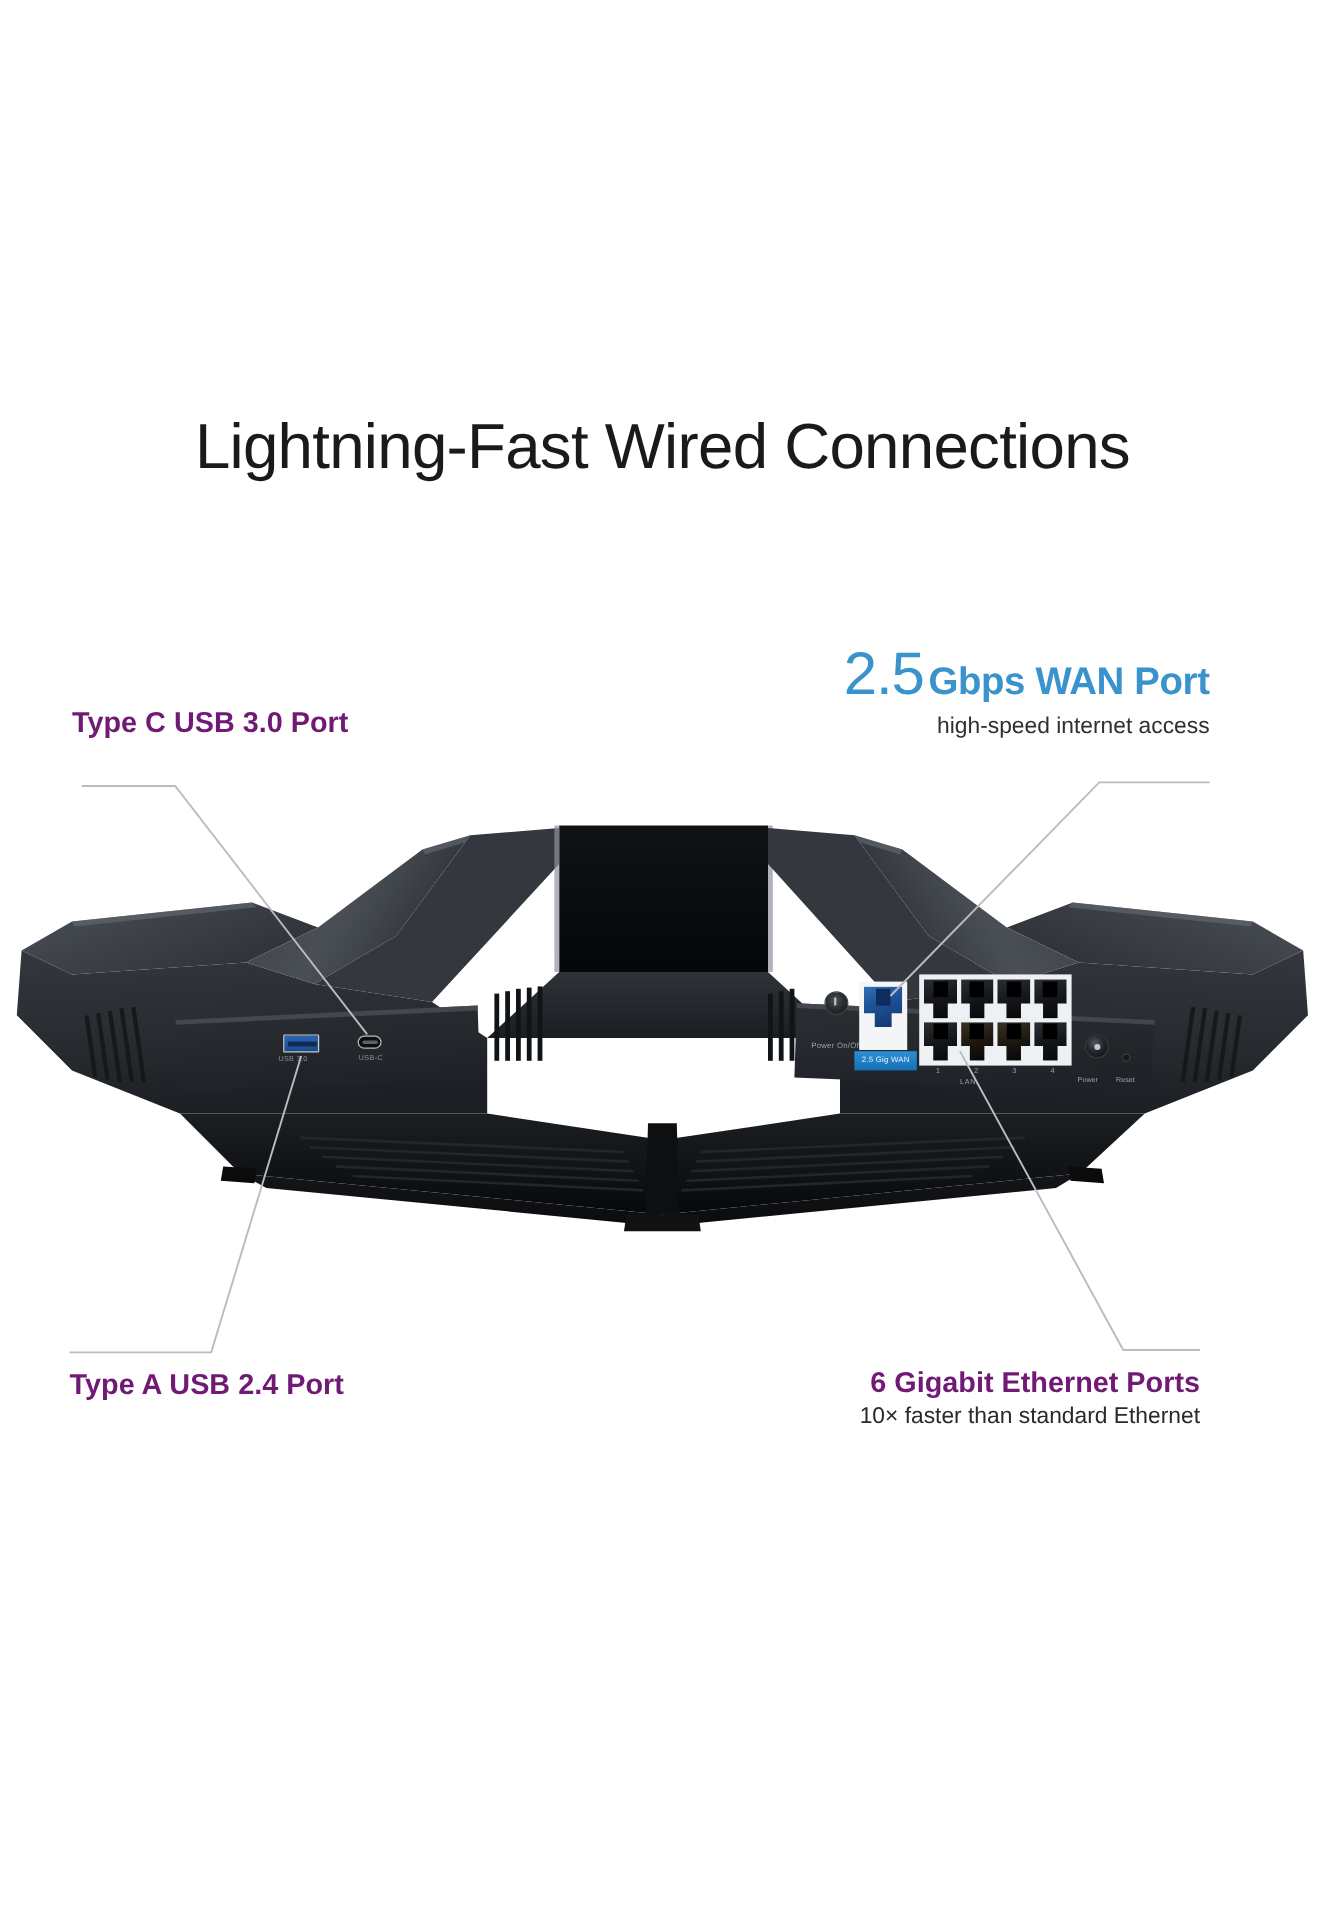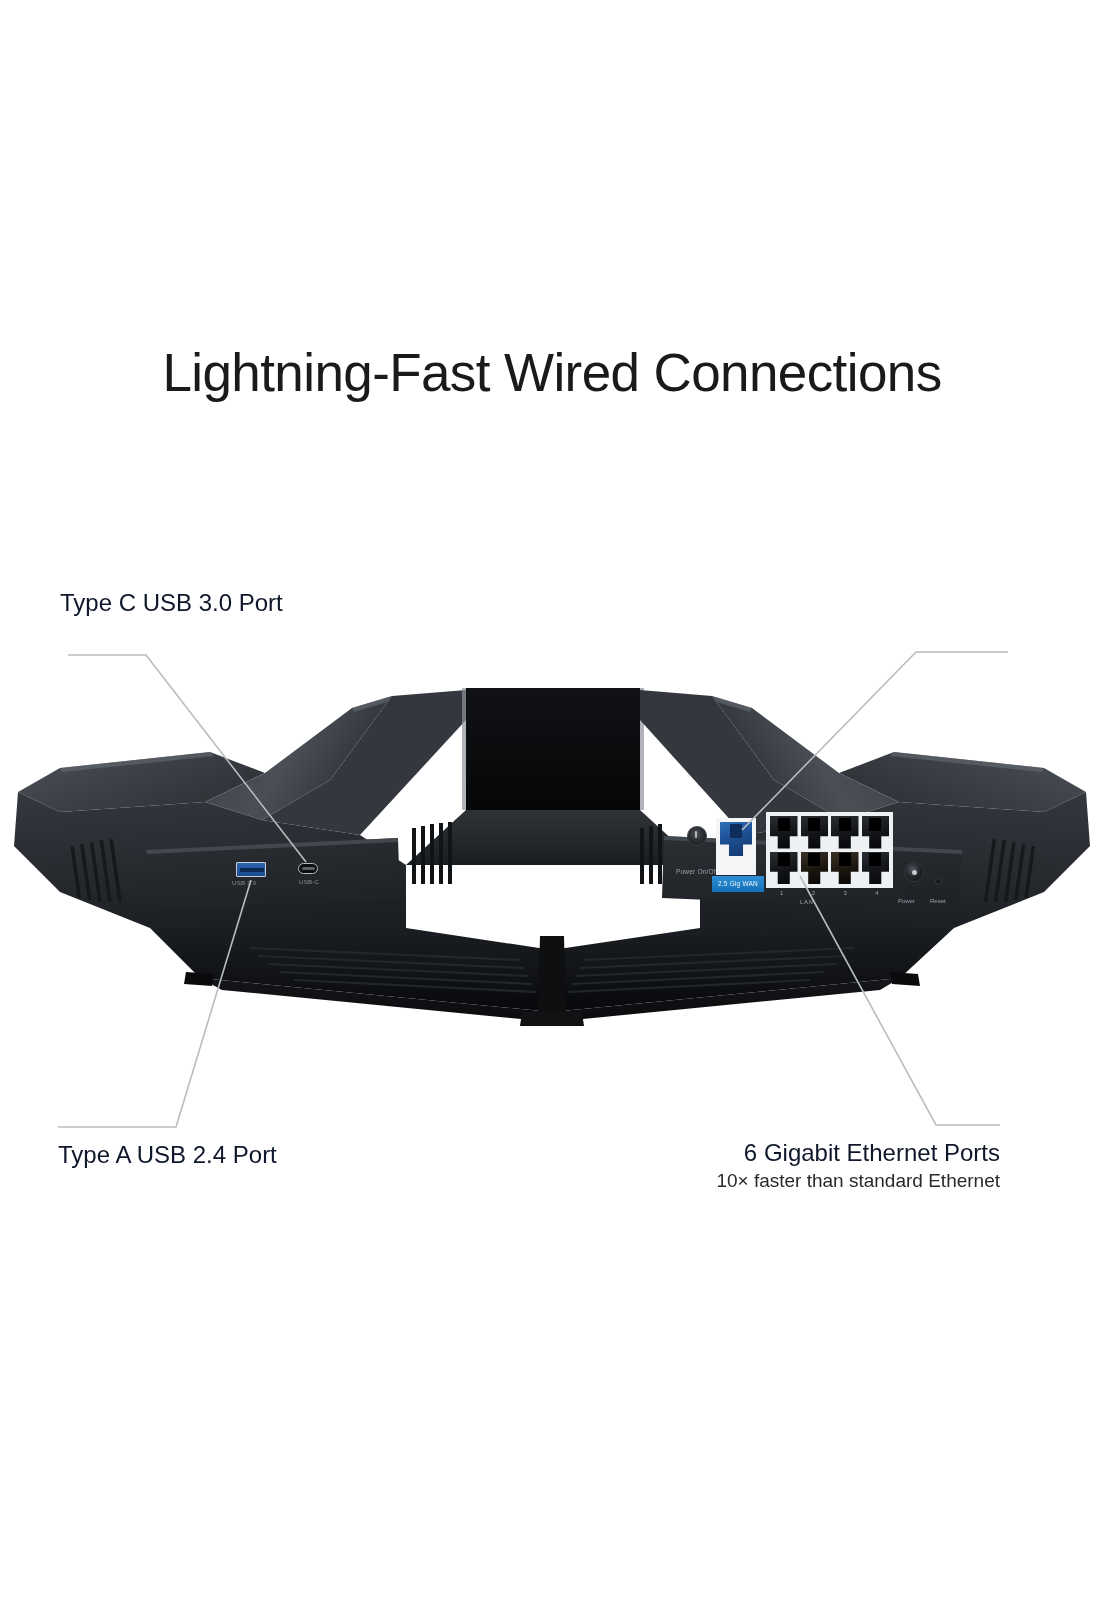--- a/index.html
+++ b/index.html
@@ -37,22 +37,22 @@
     color: #1a1a1a;
     white-space: nowrap;
   }
 
   
   .callout { position: absolute; }
 
   .callout .title {
     font-size: 24px;
     line-height: 30px;
-    font-weight: 400;
-    color: #0f172a;
+    font-weight: 700;
+    color: #701a75;
     white-space: nowrap;
   }
   .callout .sub {
     font-size: 19px;
     line-height: 26px;
     font-weight: 400;
     color: #2a2a2a;
     white-space: nowrap;
   }
 
@@ -481,19 +481,25 @@
   </svg>
 
   <div class="callout" id="callout-typec">
     <div class="title">Type C USB 3.0 Port</div>
   </div>
 
   <div class="callout" id="callout-typea">
     <div class="title">Type A USB 2.4 Port</div>
   </div>
 
+  <div class="callout" id="callout-wan">
+    <div class="wan-line">
+      <span class="wan-num">2.5</span><span class="wan-rest">Gbps WAN Port</span>
+    </div>
+    <div class="sub">high-speed internet access</div>
+  </div>
 
   <div class="callout" id="callout-eth">
     <div class="title">6 Gigabit Ethernet Ports</div>
     <div class="sub">10× faster than standard Ethernet</div>
   </div>
 
 </div>
 
 </body></html>

